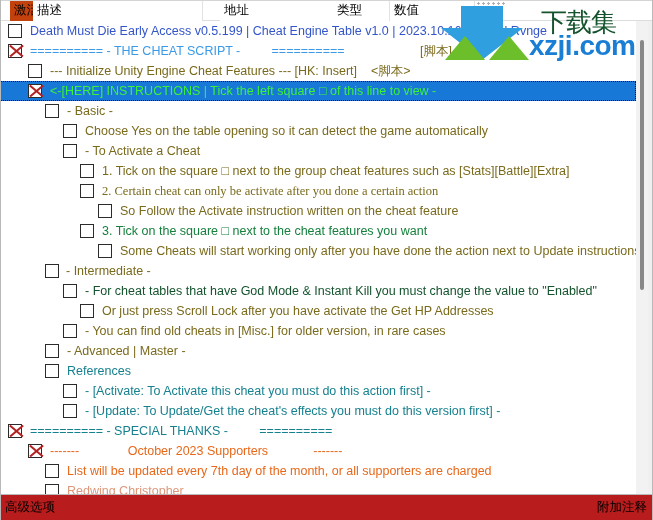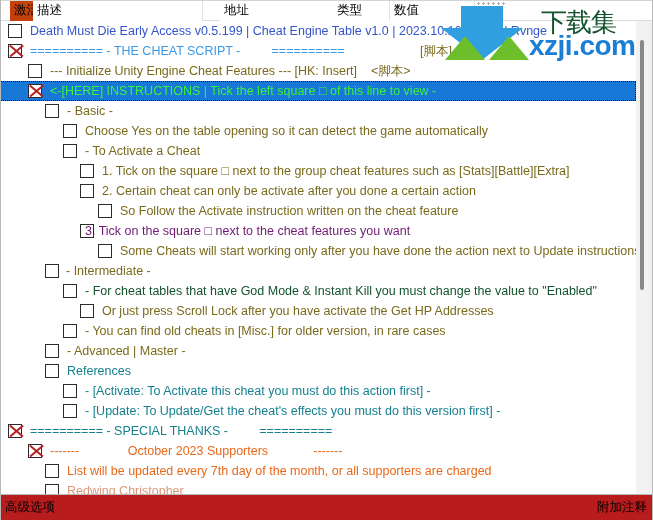--- a/index.html
+++ b/index.html
@@ -215,29 +215,29 @@
       <div class="row">
         <div class="cb" style="left: 63px;"></div>
         <div class="rowtext" style="left: 85px; color: rgb(122, 106, 28);">- To Activate a Cheat</div>
       </div>
       <div class="row">
         <div class="cb" style="left: 80px;"></div>
         <div class="rowtext" style="left: 102px; color: rgb(122, 106, 28);">1. Tick on the square □ next to the group cheat features such as [Stats][Battle][Extra]</div>
       </div>
       <div class="row">
         <div class="cb" style="left: 80px;"></div>
-        <div class="rowtext" style="left: 102px; color: rgb(122, 106, 28);">2. Certain cheat can only be activate after you done a certain action</div>
+        <div class="rowtext" style="left: 102px; color: rgb(122, 106, 28); font-family: Liberation Serif, serif;">2. Certain cheat can only be activate after you done a certain action</div>
       </div>
       <div class="row">
         <div class="cb" style="left: 98px;"></div>
         <div class="rowtext" style="left: 120px; color: rgb(122, 106, 28);">So Follow the Activate instruction written on the cheat feature</div>
       </div>
       <div class="row">
         <div class="cb" style="left: 80px;"></div>
-        <div class="rowtext" style="left: 85px; color: #701a75; text-align: right;">3. Tick on the square □ next to the cheat features you want</div>
+        <div class="rowtext" style="left: 102px; color: #15803d; text-align: right;">3. Tick on the square □ next to the cheat features you want</div>
       </div>
       <div class="row">
         <div class="cb" style="left: 98px;"></div>
         <div class="rowtext" style="left: 120px; color: rgb(122, 106, 28);">Some Cheats will start working only after you have done the action next to Update instructions</div>
       </div>
       <div class="row">
         <div class="cb" style="left: 45px;"></div>
         <div class="rowtext" style="left: 66px; color: rgb(122, 106, 28);">- Intermediate -</div>
       </div>
       <div class="row">

